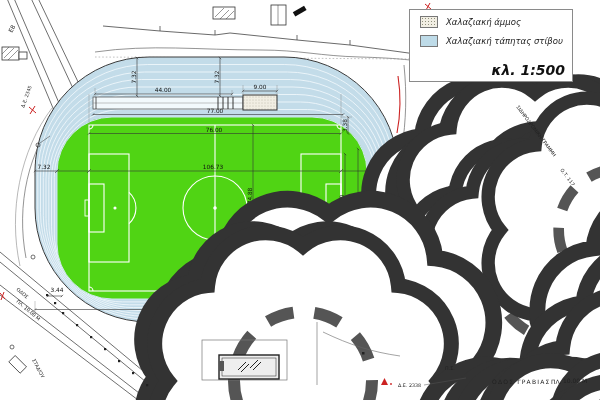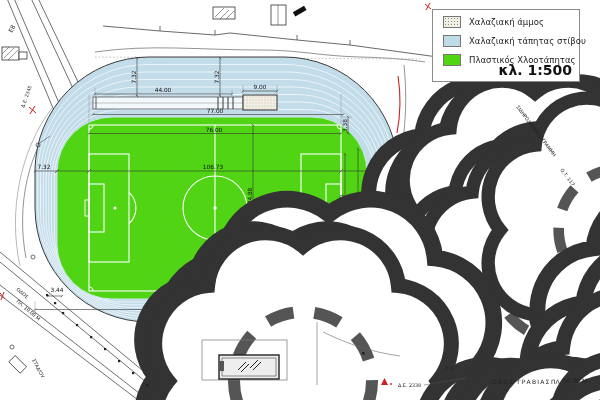--- a/index.html
+++ b/index.html
@@ -1,20 +1,20 @@
 <!DOCTYPE html>
 <html><head>
 <meta charset="utf-8">
 <style>
   html,body{margin:0;padding:0;background:#fff;}
   .stage{position:relative;width:600px;height:400px;background:#ffffff;overflow:hidden;
          font-family:"DejaVu Sans",sans-serif;}
   .stage svg{position:absolute;left:0;top:0;}
-  .legend{position:absolute;left:432px;top:9px;width:148px;height:73px;background:#fff;
-          border:1px solid #8a8a8a;box-sizing:border-box;z-index:5;}
+  .legend{position:absolute;left:409px;top:9px;width:164px;height:73px;background:#fff;
+          border:1px solid #8a8a8a;box-sizing:border-box;z-index:5;font-style:italic;}
   .legend-row{display:flex;align-items:center;gap:8px;margin:5px 0 0 10px;height:14px;}
   .swatch{width:18px;height:12px;border:1px solid #777;box-sizing:border-box;flex:0 0 auto;}
   .swatch.stipple{background-image:radial-gradient(#8f8f7b 0.6px, transparent 0.75px);
                   background-size:3px 3px;}
   .legend-label{font-size:8.5px;color:#1c1c1c;white-space:nowrap;}
   .scale-label{position:absolute;right:7px;bottom:3px;font-size:14px;font-weight:700;color:#111;}
   text{font-family:"DejaVu Sans",sans-serif;fill:#111;}
   .dim{font-size:5.8px;}
   .street{font-size:6px;fill:#222;}
   .tiny{font-size:4.8px;fill:#222;}
@@ -308,20 +308,16 @@
 
   <div class="legend">
     <div class="legend-row">
       <span class="swatch stipple" style="background-color: rgb(241, 238, 227);"></span>
       <span class="legend-label">Χαλαζιακή άμμος</span>
     </div>
     <div class="legend-row">
       <span class="swatch" style="background-color: rgb(190, 219, 232);"></span>
       <span class="legend-label">Χαλαζιακή τάπητας στίβου</span>
     </div>
-    <div class="legend-row">
-      <span class="swatch" style="background-color: rgb(79, 214, 16);"></span>
-      <span class="legend-label">Πλαστικός Χλοοτάπητας</span>
-    </div>
     <div class="scale-label">κλ. 1:500</div>
   </div>
 
 </div>
 
 </body></html>

